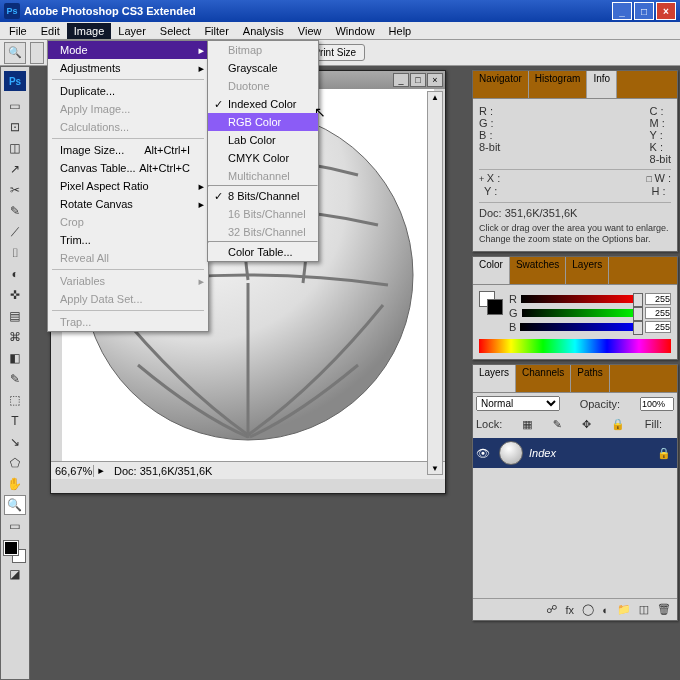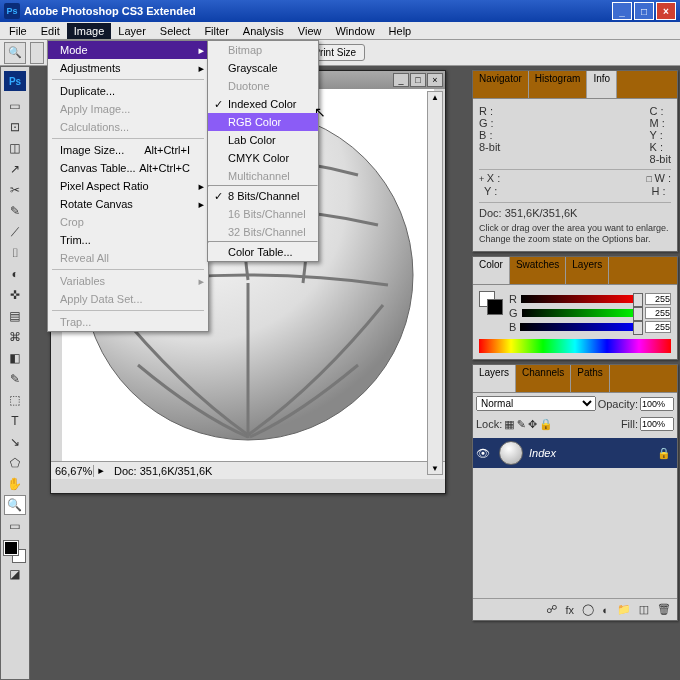--- a/index.html
+++ b/index.html
@@ -40,21 +40,21 @@
 .info-row{display:flex;justify-content:space-between;margin-bottom:4px}
 .info-row .col{font-size:9px;line-height:12px}
 .color-row{display:flex;align-items:center;gap:4px;margin:2px 0;font-size:9px}
 .color-row input{width:26px;height:12px;font-size:9px;text-align:right;border:1px solid #888}
 .slider{flex:1;height:8px;background:linear-gradient(90deg,#000,var(--c));position:relative}
 .slider::after{content:'';position:absolute;right:-2px;top:-2px;width:8px;height:12px;background:#ddd;border:1px solid #666}
 .spectrum{height:14px;background:linear-gradient(90deg,red,yellow,lime,cyan,blue,magenta,red);margin-top:4px}
 .layers .lrow{display:flex;align-items:center;height:30px;background:#1f3568;color:#fff;margin-top:4px}
 .layers .lrow .eye{width:20px;text-align:center}
 .layers .lrow .thumb{width:24px;height:24px;background:#ddd;border:1px solid #666;margin:0 6px;border-radius:50% 50% 50% 50%/50% 50% 50% 50%;background:radial-gradient(circle at 40% 30%,#fff,#aaa)}
-.layers .ctrl{display:flex;align-items:center;gap:2px;font-size:10px;padding:3px}
+.layers .ctrl{display:flex;align-items:center;gap:20px;font-size:10px;padding:3px}
 .layers .ctrl select{font-size:10px;flex:1}
 .layers .ctrl input{width:34px;font-size:9px}
 .dropdown{position:absolute;top:40px;left:47px;width:162px;background:#eee;border:1px solid #888;box-shadow:2px 2px 4px rgba(0,0,0,.4);z-index:100}
 .dropdown .item{padding:3px 18px 3px 12px;display:flex;justify-content:space-between;cursor:pointer;position:relative}
 .dropdown .item.dis{color:#999}
 .dropdown .item.arr::after{content:'▸';position:absolute;right:4px}
 .dropdown .item.sel{background:#4c1d95;color:#fff}
 .dropdown hr{margin:2px 4px;border:none;border-top:1px solid #bbb}
 .submenu{position:absolute;top:40px;left:207px;width:112px;background:#eee;border:1px solid #888;box-shadow:2px 2px 4px rgba(0,0,0,.4);z-index:101}
 .submenu .item{padding:3px 8px 3px 20px;cursor:pointer;position:relative}

